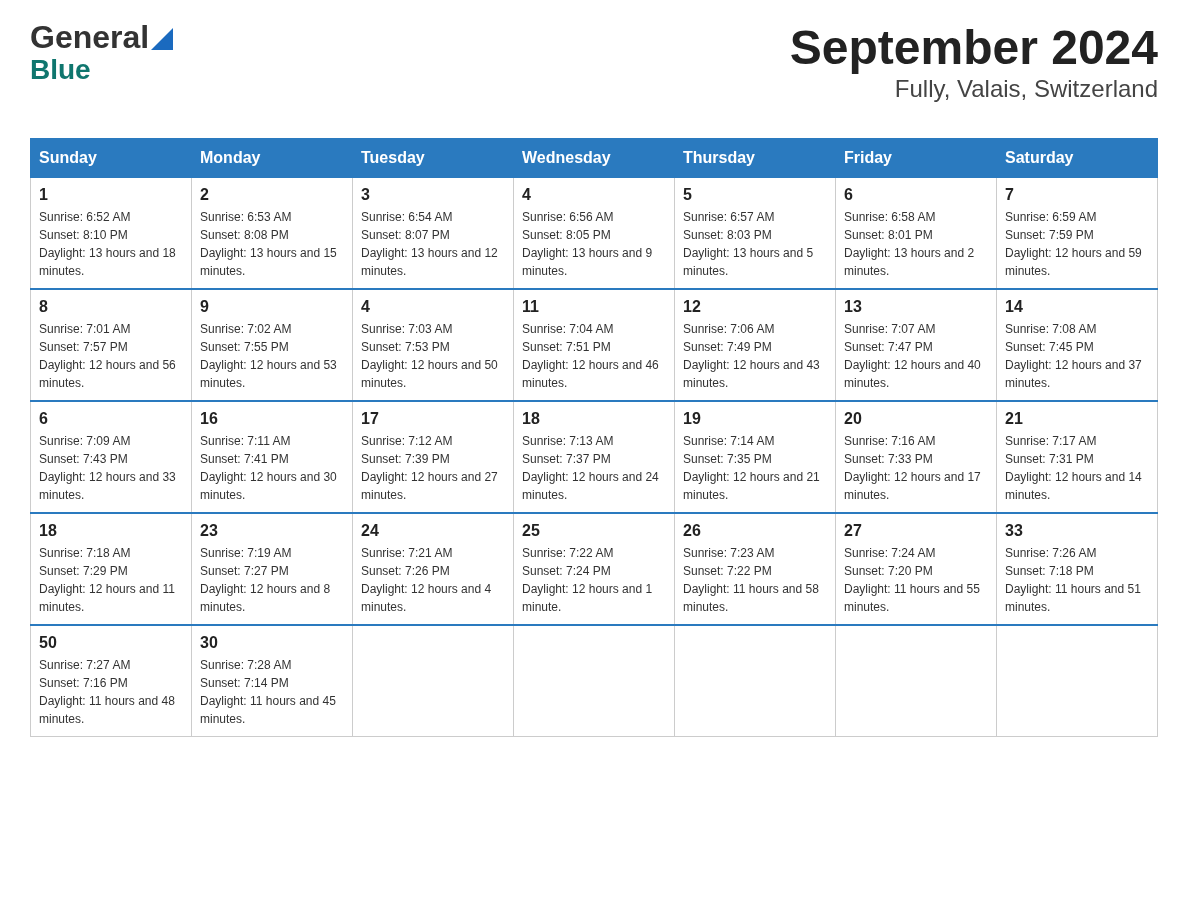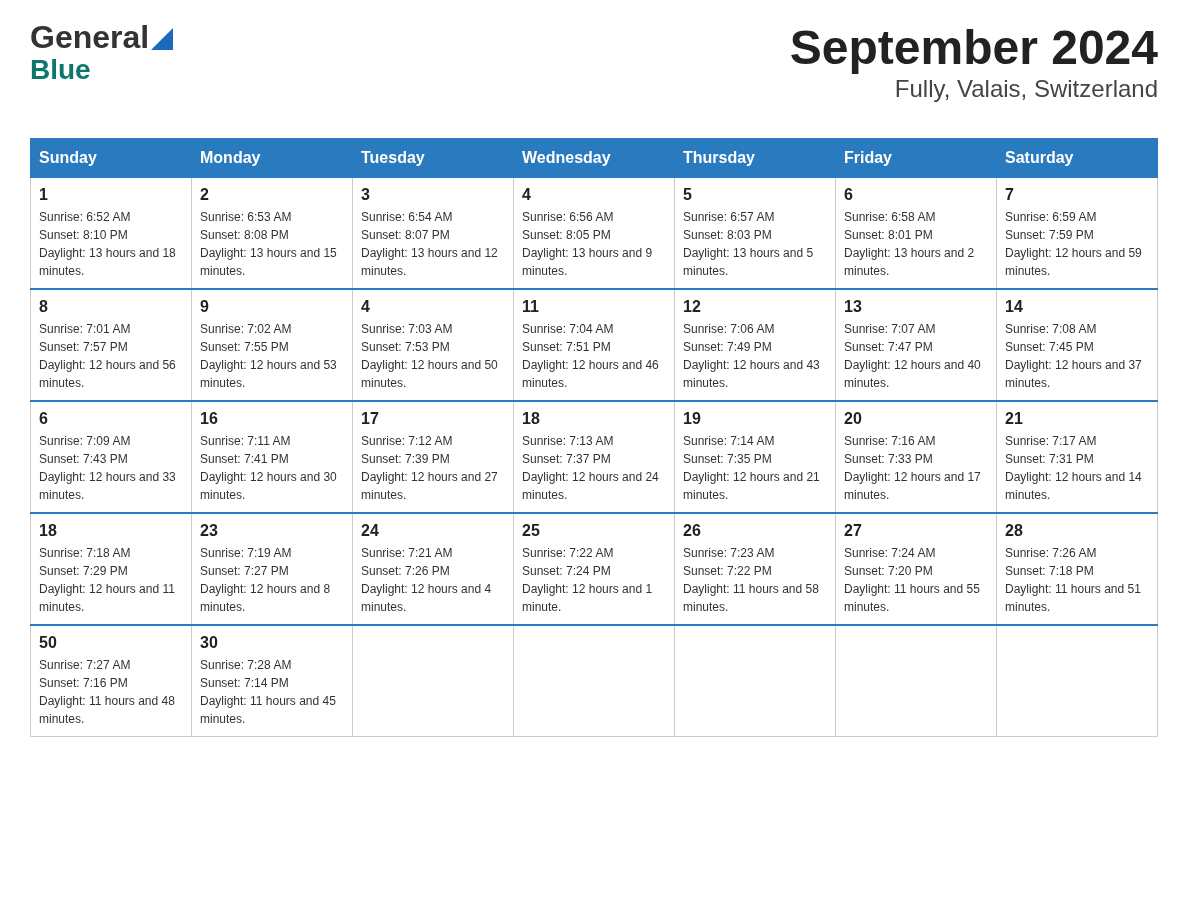--- a/index.html
+++ b/index.html
@@ -228,21 +228,21 @@
         </td>
         <td>
           <span class="day-number">26</span>
           <div class="day-info">Sunrise: 7:23 AM<br>Sunset: 7:22 PM<br>Daylight: 11 hours and 58 minutes.</div>
         </td>
         <td>
           <span class="day-number">27</span>
           <div class="day-info">Sunrise: 7:24 AM<br>Sunset: 7:20 PM<br>Daylight: 11 hours and 55 minutes.</div>
         </td>
         <td>
-          <span class="day-number">28</span>
+          <span class="day-number">33</span>
           <div class="day-info">Sunrise: 7:26 AM<br>Sunset: 7:18 PM<br>Daylight: 11 hours and 51 minutes.</div>
         </td>
       </tr>
       <tr class="row-border-top">
         <td>
           <span class="day-number">50</span>
           <div class="day-info">Sunrise: 7:27 AM<br>Sunset: 7:16 PM<br>Daylight: 11 hours and 48 minutes.</div>
         </td>
         <td>
           <span class="day-number">30</span>

